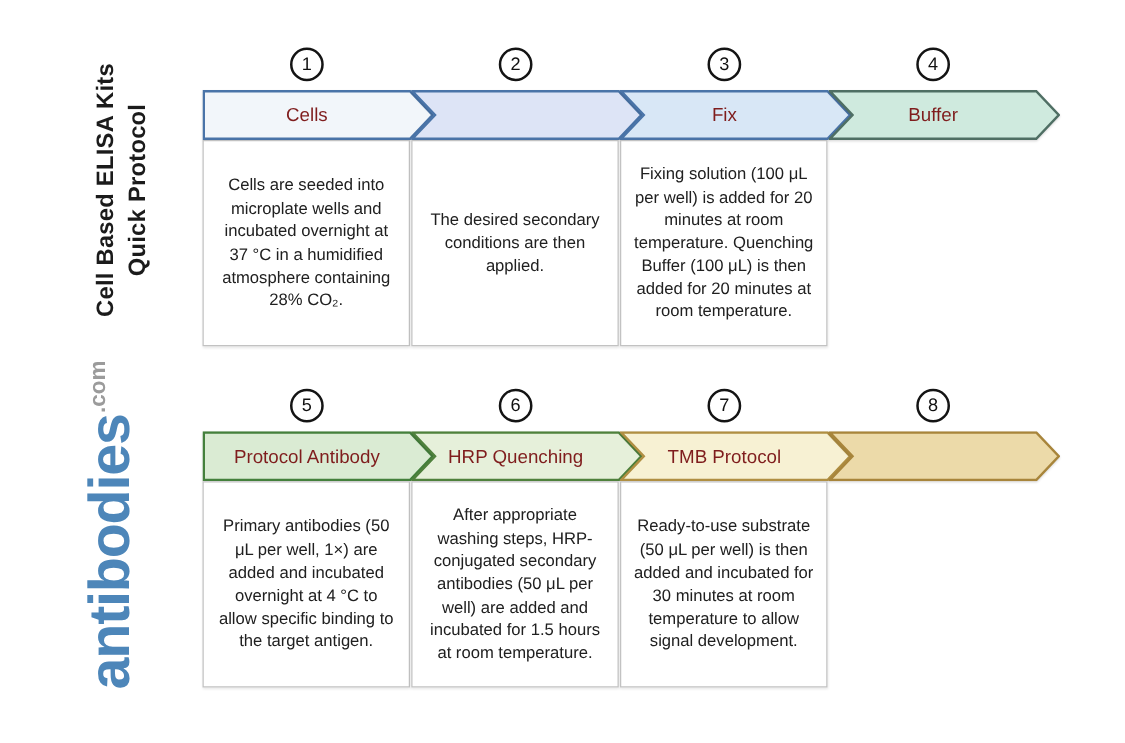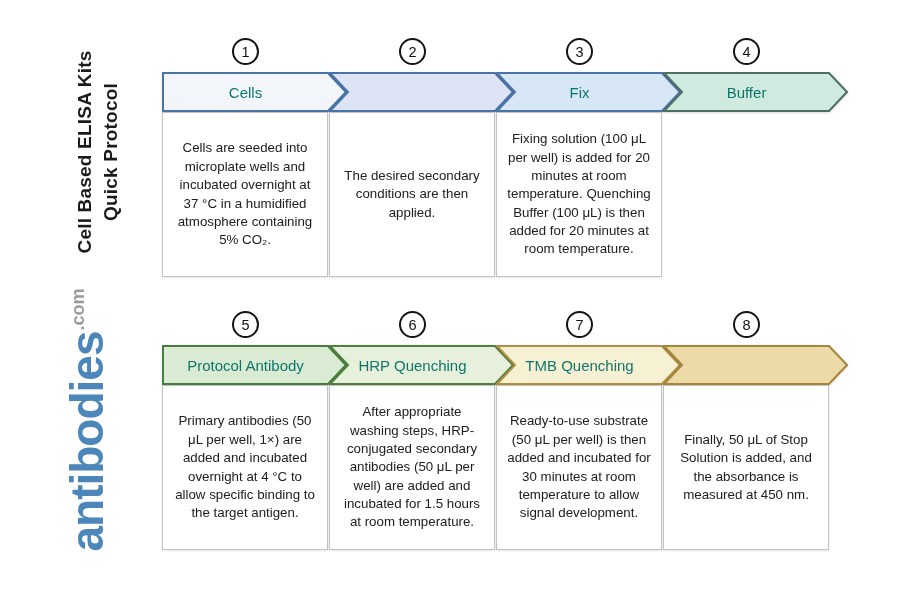--- a/index.html
+++ b/index.html
@@ -26,21 +26,21 @@
   .badge{
     position:absolute;left:70px;top:0;width:27px;height:27px;border-radius:50%;
     border:2px solid #141414;background:#ffffff;box-sizing:border-box;
     display:flex;align-items:center;justify-content:center;
     font-size:14.5px;font-weight:normal;color:#111;
   }
   .banner{position:absolute;left:0;top:34px;width:185px;height:40px;filter:drop-shadow(0 1px 1px rgba(0,0,0,0.15));}
   .banner-label{
     position:absolute;left:0;top:34px;width:167px;height:40px;
     display:flex;align-items:center;justify-content:center;
-    font-size:15px;color:#0f766e;
+    font-size:15px;color:#7f1d1d;
   }
   .desc-box{
     position:absolute;left:0;top:74px;width:166px;height:165px;box-sizing:border-box;
     background:#ffffff;border:1.5px solid #c2c2c2;box-shadow:0 1px 2px rgba(0,0,0,0.10);
     display:flex;align-items:center;justify-content:center;
   }
   .desc-box p{
     margin:0;padding:4px 9px;text-align:center;
     font-size:13.3px;line-height:1.38;color:#202020;
   }
@@ -60,21 +60,21 @@
     <span class="suffix" style="color: rgb(155, 155, 155);">.com</span>
   </div>
 
   <div class="step" style="left:162px;top:38px">
     <div class="badge">1</div>
     <svg class="banner" viewBox="0 0 185 40" preserveAspectRatio="none">
       <polygon points="1,1 166,1 184,20 166,39 1,39" stroke-width="2" fill="#f2f6fa" stroke="#4a74a8"></polygon>
     </svg>
     <div class="banner-label">Cells</div>
     <div class="desc-box">
-      <p>Cells are seeded into microplate wells and incubated overnight at 37 °C in a humidified atmosphere containing 5% CO₂.</p>
+      <p>Cells are seeded into microplate wells and incubated overnight at 37 °C in a humidified atmosphere containing 28% CO₂.</p>
     </div>
   </div>
 
   <div class="step" style="left:329px;top:38px">
     <div class="badge">2</div>
     <svg class="banner" viewBox="0 0 185 40" preserveAspectRatio="none">
       <polygon points="1,1 166,1 184,20 166,39 1,39 19,20" stroke-width="2" fill="#dde4f6" stroke="#4a74a8"></polygon>
     </svg>
     <div class="desc-box">
       <p>The desired secondary conditions are then applied.</p>
@@ -120,29 +120,26 @@
     <div class="desc-box">
       <p>After appropriate washing steps, HRP-conjugated secondary antibodies (50 μL per well) are added and incubated for 1.5 hours at room temperature.</p>
     </div>
   </div>
 
   <div class="step" style="left:496px;top:311px">
     <div class="badge">7</div>
     <svg class="banner" viewBox="0 0 185 40" preserveAspectRatio="none">
       <polygon points="1,1 166,1 184,20 166,39 1,39 19,20" stroke-width="2" fill="#f7f1d3" stroke="#b08f42"></polygon>
     </svg>
-    <div class="banner-label">TMB Quenching</div>
+    <div class="banner-label">TMB Protocol</div>
     <div class="desc-box">
       <p>Ready-to-use substrate (50 μL per well) is then added and incubated for 30 minutes at room temperature to allow signal development.</p>
     </div>
   </div>
 
   <div class="step" style="left:663px;top:311px">
     <div class="badge">8</div>
     <svg class="banner" viewBox="0 0 185 40" preserveAspectRatio="none">
       <polygon points="1,1 166,1 184,20 166,39 1,39 19,20" stroke-width="2" fill="#ecdaa9" stroke="#a8853b"></polygon>
     </svg>
-    <div class="desc-box">
-      <p>Finally, 50 μL of Stop Solution is added, and the absorbance is measured at 450 nm.</p>
-    </div>
   </div>
 
 </div>
 
 </body></html>

